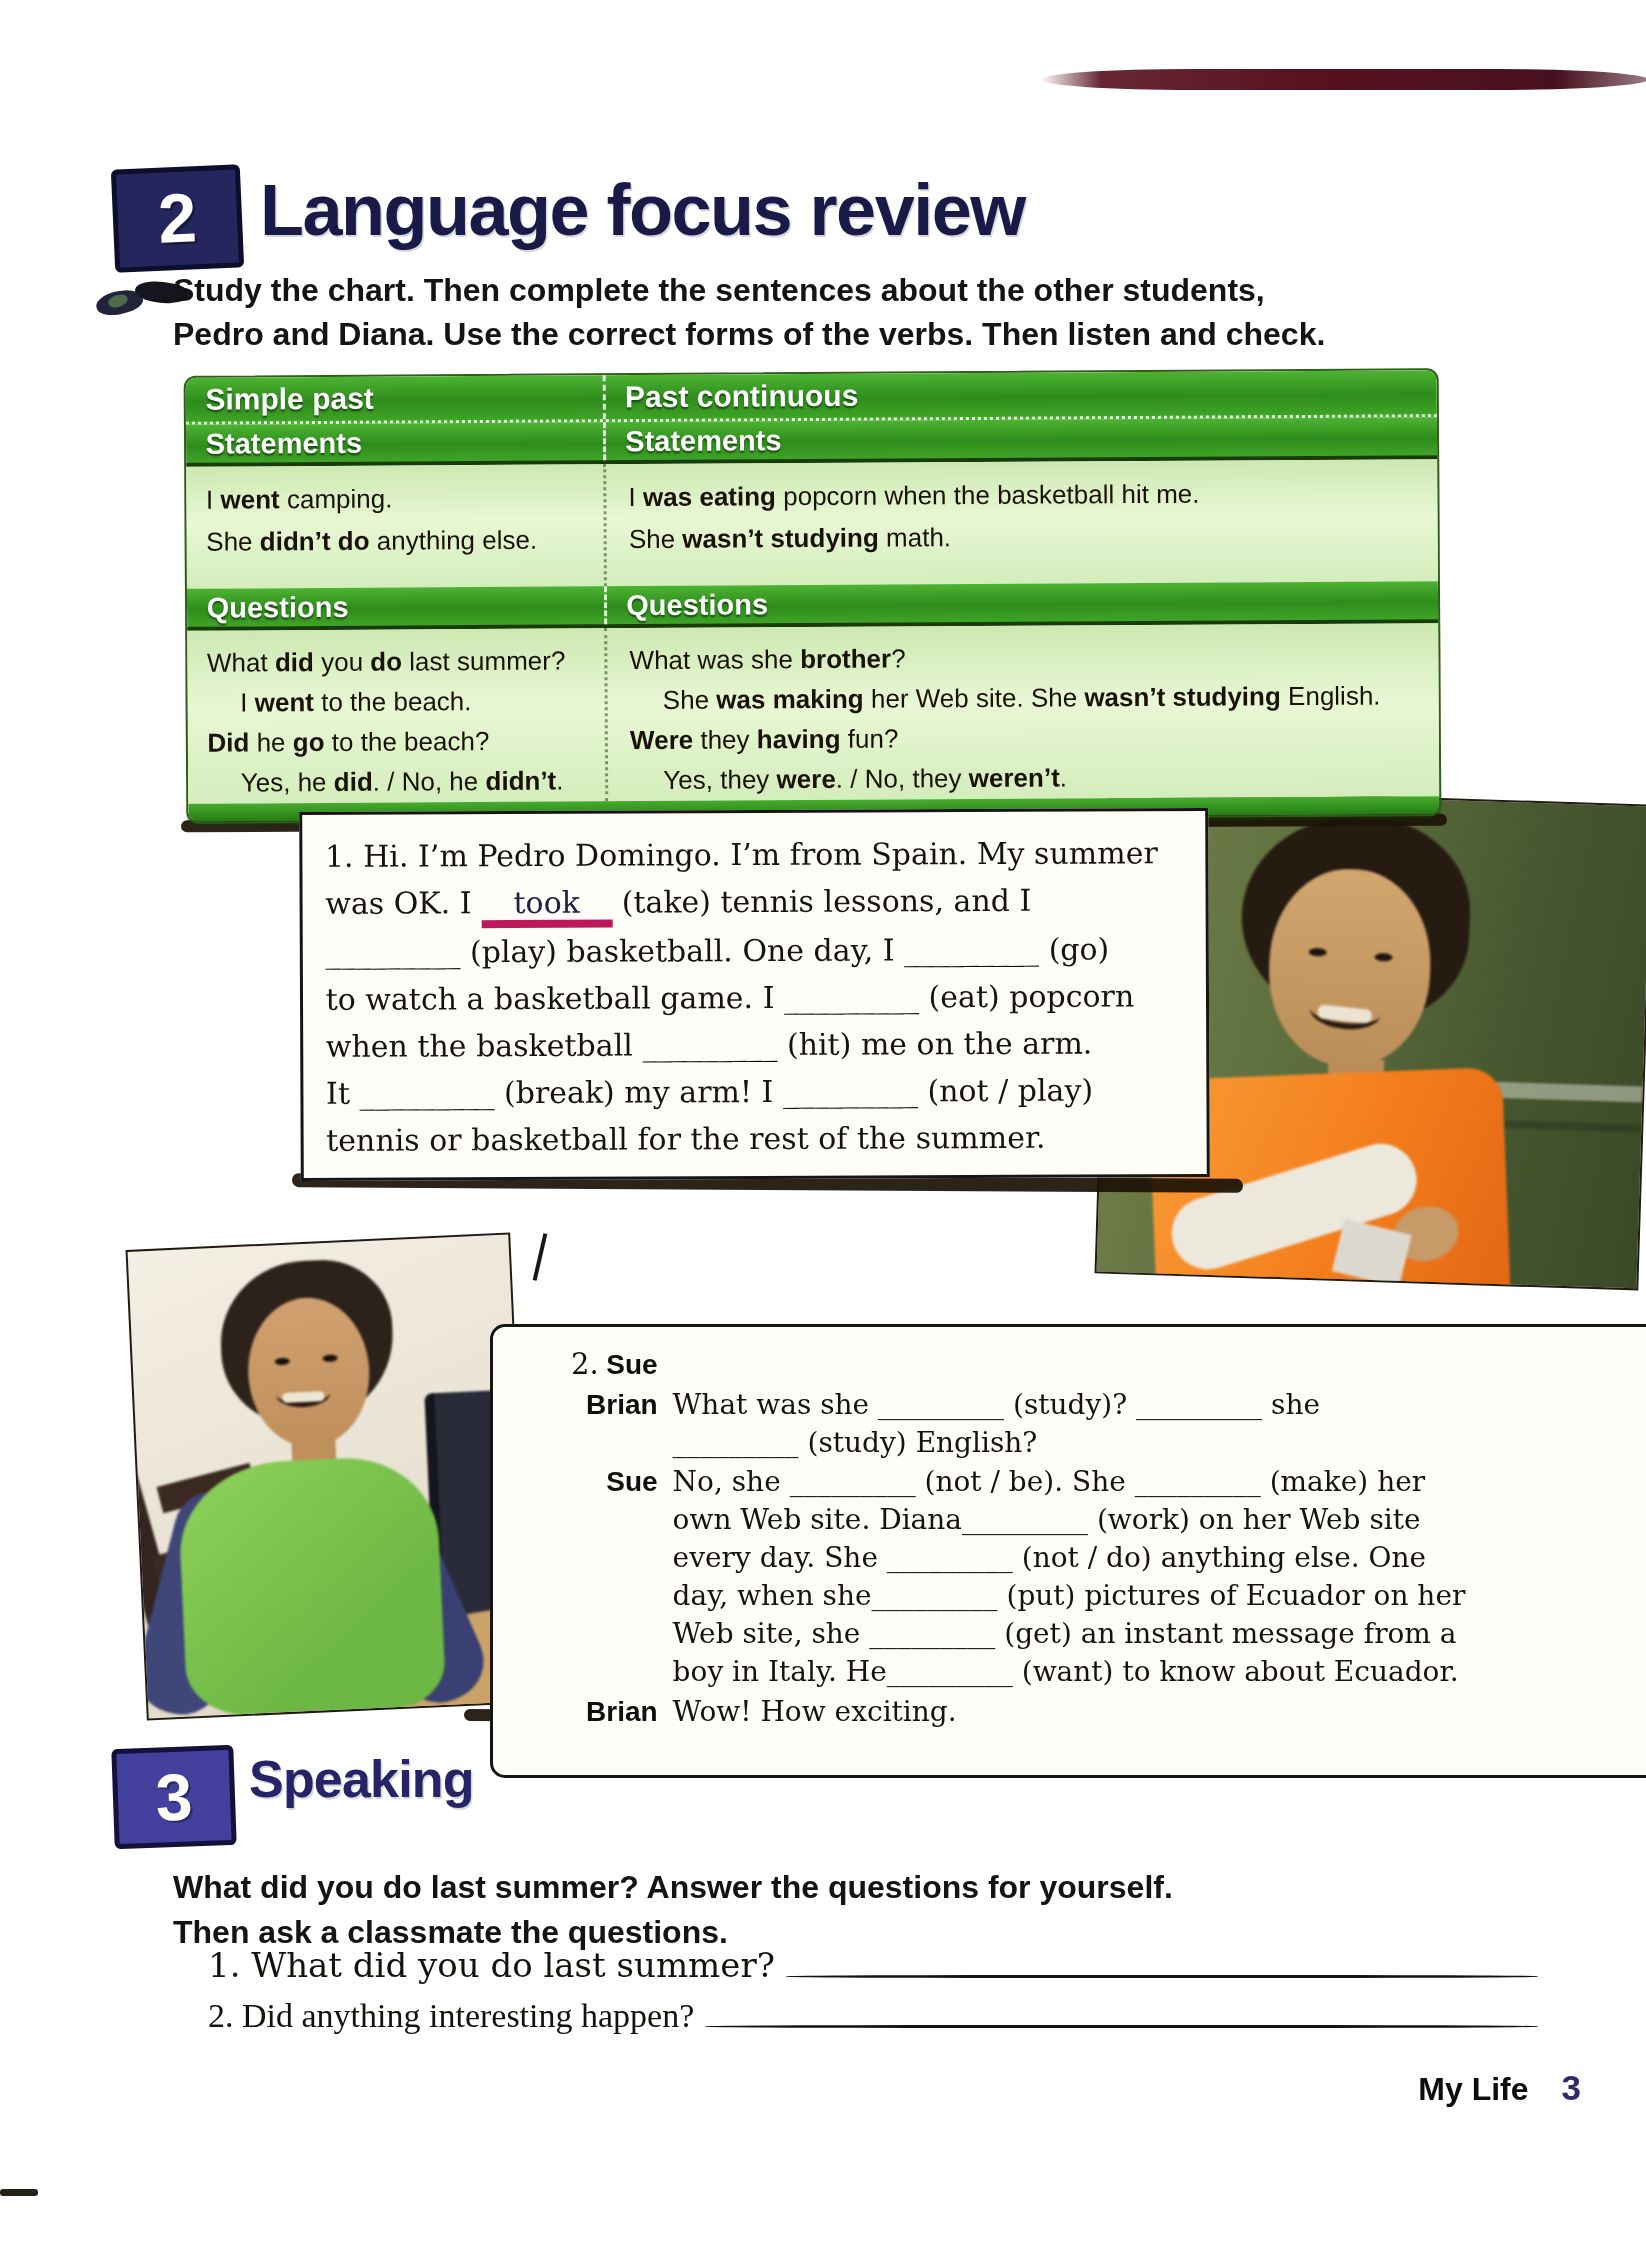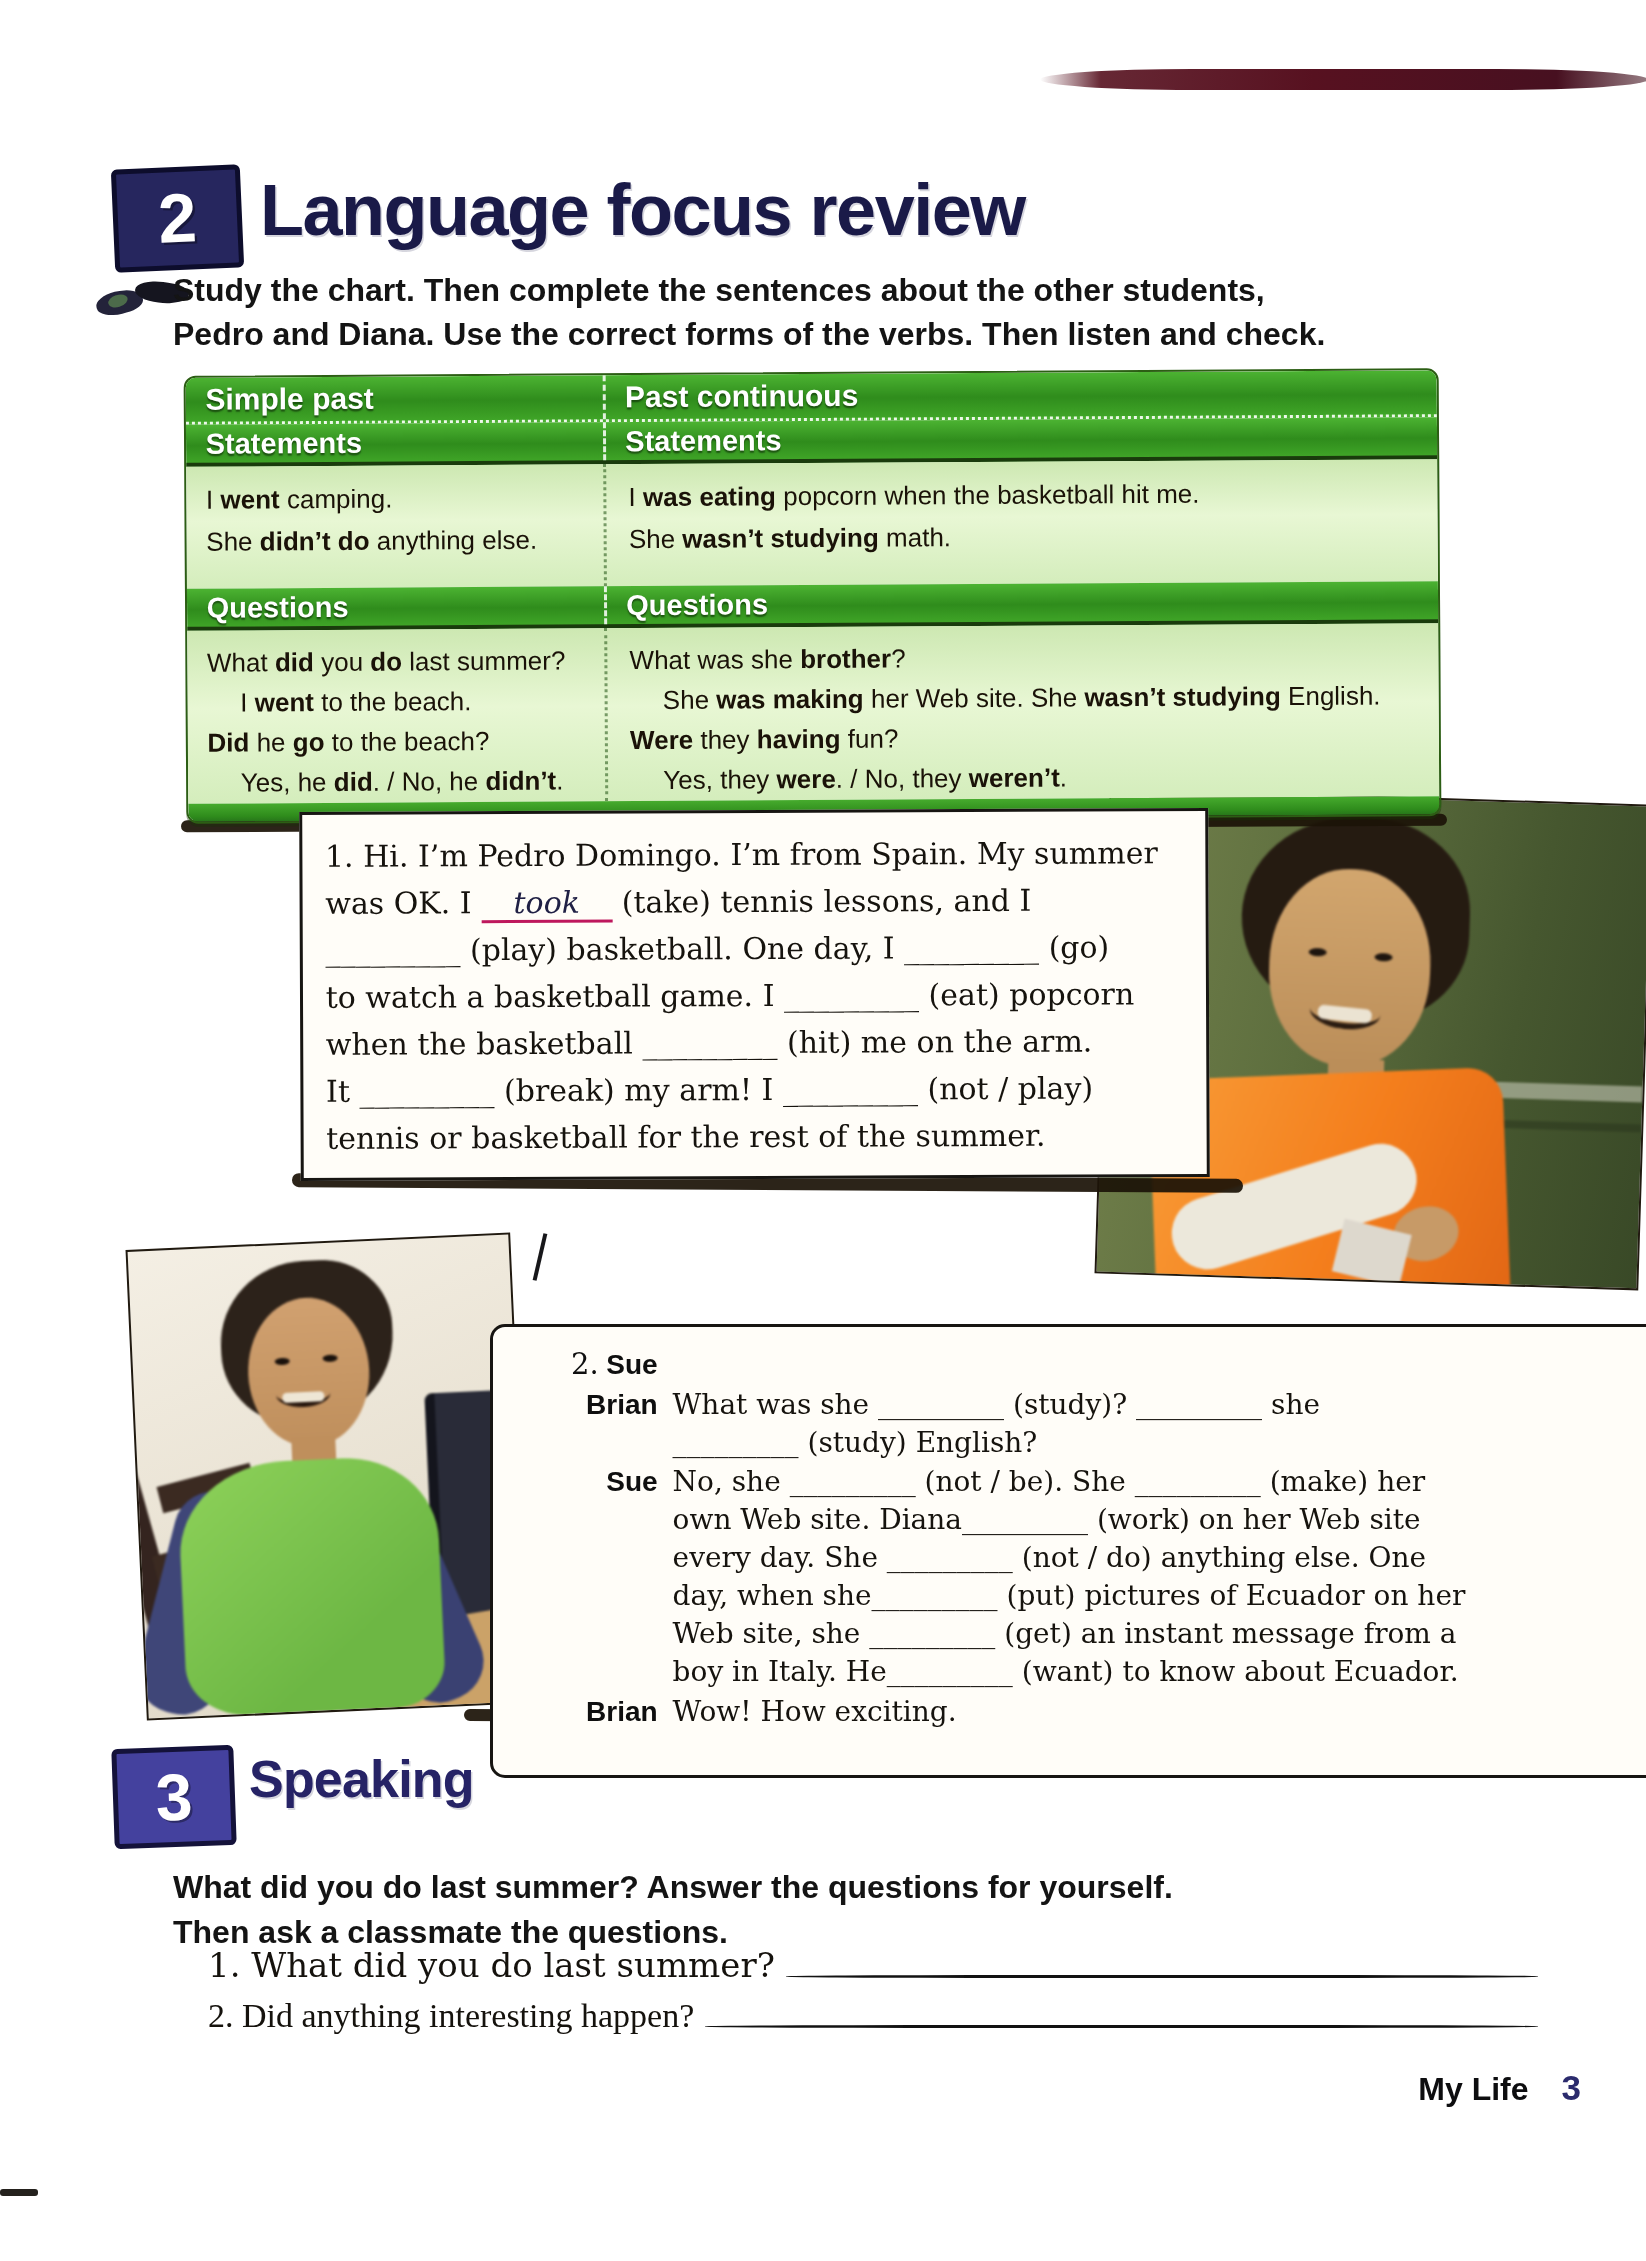--- a/index.html
+++ b/index.html
@@ -57,22 +57,22 @@
   .ch-body .cell.rgt{border-left:3px dotted rgba(30,80,15,.55);padding-left:22.6px;}
   .ch-bottom{height:18px;background:linear-gradient(180deg,#46ab2d,#2f8c1c 70%,#27761a);}
 
   
   .card{background:#fffdf8;border:3px solid #171512;z-index:6;box-sizing:border-box;}
   .card1{left:300px;top:810px;width:909px;height:369px;transform:rotate(-0.25deg);
          padding:18px 19.6px 0 22.6px;}
   .card2{left:490px;top:1324px;width:1264px;height:454px;padding:18px 18px 0 22.6px;border-radius:15px;}
   .serif{font-family:"DejaVu Serif",serif;}
   .ex1text{font-size:30px;line-height:47px;color:#16130e;}
-  .hw{display:inline-block;min-width:119px;text-align:center;border-bottom:3px solid #be185d;
-      font-style:italic;color:#202045;line-height:1;padding:0 6px 1.5px 6px;}
+  .hw{display:inline-block;min-width:119px;text-align:center;border-bottom:8px solid #be185d;
+      color:#202045;line-height:1;padding:0 6px 1.5px 6px;}
   .dlg-row{display:grid;grid-template-columns:142px 1fr;column-gap:15px;margin-bottom:1.5px;}
   .dlg-label{text-align:right;font-weight:bold;font-size:28px;color:#0f0f0f;line-height:38px;white-space:nowrap;}
   .dlg-label .num{font-family:"DejaVu Serif",serif;font-weight:normal;font-size:29px;padding-right:7.5px;}
   .dlg-text{font-size:28px;line-height:38px;color:#16130e;}
 
   
   .photo{overflow:hidden;border:2.3px solid #211a10;z-index:2;}
   .scene{position:absolute;inset:0;filter:blur(1.1px) saturate(1.05);}
   .scene i{position:absolute;display:block;}
   .ph-pedro{left:1102px;top:796px;width:540px;height:482px;transform:rotate(1.8deg);

